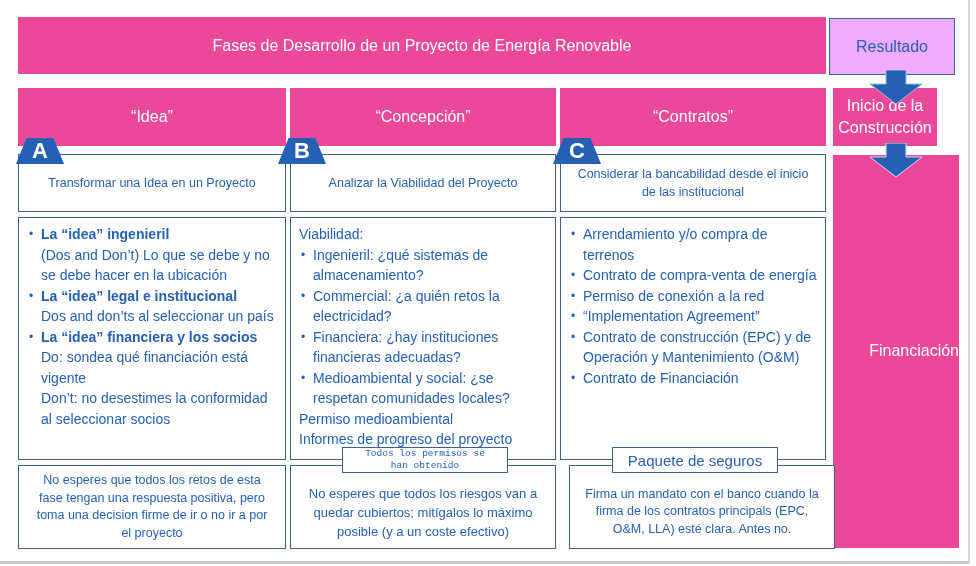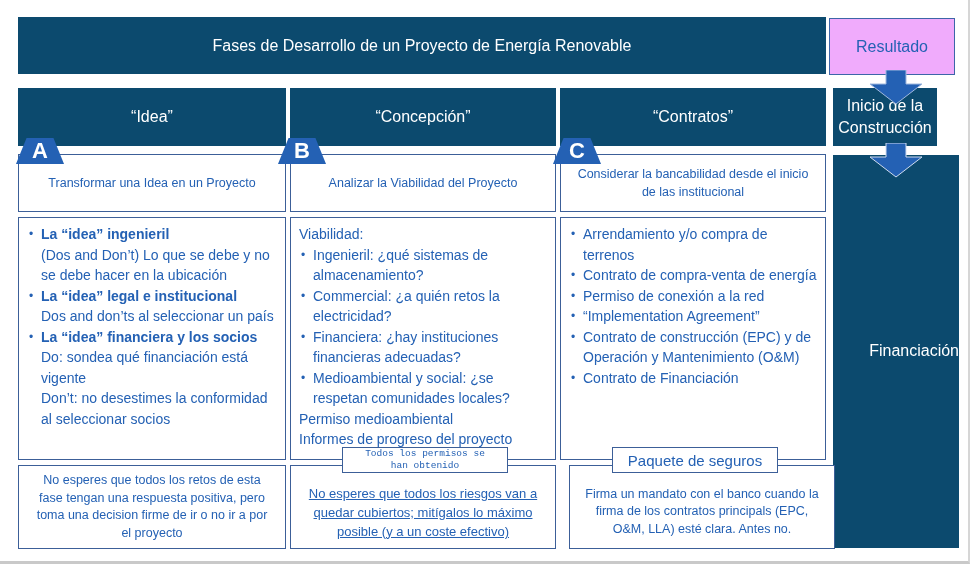--- a/index.html
+++ b/index.html
@@ -6,21 +6,21 @@
   body {
     width: 976px; height: 566px; position: relative; overflow: hidden;
     background: #ffffff;
     font-family: "Liberation Sans", "DejaVu Sans", sans-serif;
   }
   .frame {
     position: absolute; left: 0; top: 0; width: 968px; height: 561px;
     background: #ffffff;
     border-right: 2px solid #d6d6d6; border-bottom: 3px solid #c9c9c9;
   }
-  .blue { background: #0c4a6e; color: #ffffff; }
+  .blue { background: #ec4899; color: #ffffff; }
   .abs { position: absolute; box-sizing: border-box; }
   .center { display: flex; align-items: center; justify-content: center; text-align: center; }
   .title-bar { left: 18px; top: 17px; width: 808px; height: 57px; font-size: 16px; }
   .result-box { left: 829px; top: 18px; width: 126px; height: 57px; border: 1px solid #3d66a8; background:#f0abfc; color:#2461b4; font-size: 16px; }
   .phase-head { top: 88px; height: 58px; font-size: 16px; }
   .inicio { left: 833px; top: 88px; width: 104px; height: 58px; font-size: 16px; line-height: 1.35; }
   .fin { left: 833px; top: 155px; width: 126px; height: 393px; font-size: 16px; }
   .fin span { position: absolute; top: 187px; left: 0; right: 0; text-align: right; }
   .box { border: 1.5px solid #3c5f98; background: #ffffff; color: #2461b4; }
   .subtitle { top: 154px; height: 58px; font-size: 12.5px; line-height: 1.45; padding: 0 8px; }
@@ -90,21 +90,21 @@
   <div>Viabilidad:</div>
   <ul>
     <li>Ingenieril: ¿qué sistemas de almacenamiento?</li>
     <li>Commercial: ¿a quién retos la electricidad?</li>
     <li>Financiera: ¿hay instituciones financieras adecuadas?</li>
     <li>Medioambiental y social: ¿se respetan comunidades locales?</li>
   </ul>
   <div>Permiso medioambiental</div>
   <div>Informes de progreso del proyecto</div>
 </div>
-<div class="abs box center tip" style="left:290px;width:266px;font-size:13px;line-height:19px;padding-top:10px;text-decoration:underline;">No esperes que todos los riesgos van a quedar cubiertos; mitígalos lo máximo posible (y a un coste efectivo)</div>
+<div class="abs box center tip" style="left:290px;width:266px;font-size:13px;line-height:19px;padding-top:10px;">No esperes que todos los riesgos van a quedar cubiertos; mitígalos lo máximo posible (y a un coste efectivo)</div>
 <div class="abs callout center" style="left:342px;top:447px;width:166px;height:26px;font-size:9.5px;line-height:12px;padding:12px 16px;font-family:Liberation Mono, monospace;">Todos los permisos se han obtenido</div>
 
 <div class="abs box center subtitle" style="left:560px;width:266px;">Considerar la bancabilidad desde el inicio de las institucional</div>
 <div class="abs box content" style="left:560px;width:266px;">
   <ul>
     <li>Arrendamiento y/o compra de terrenos</li>
     <li>Contrato de compra-venta de energía</li>
     <li>Permiso de conexión a la red</li>
     <li>“Implementation Agreement”</li>
     <li>Contrato de construcción (EPC) y de Operación y Mantenimiento (O&amp;M)</li>

